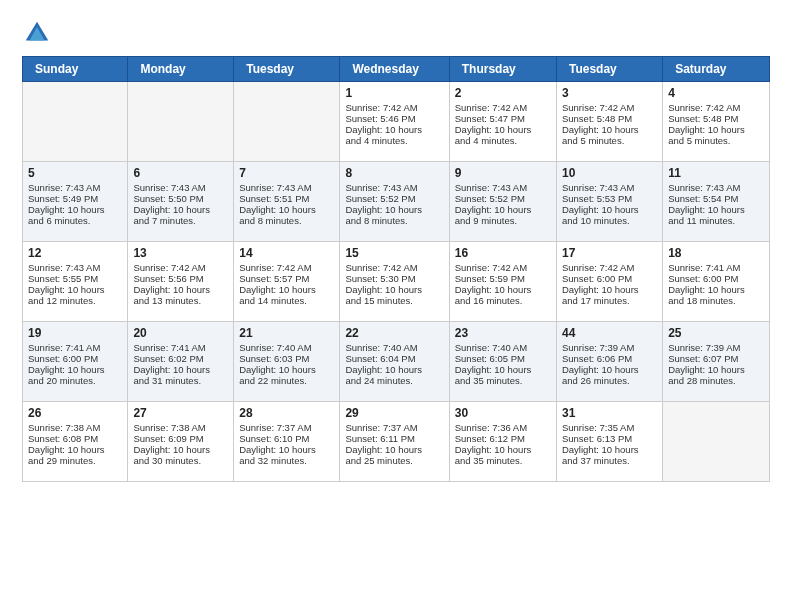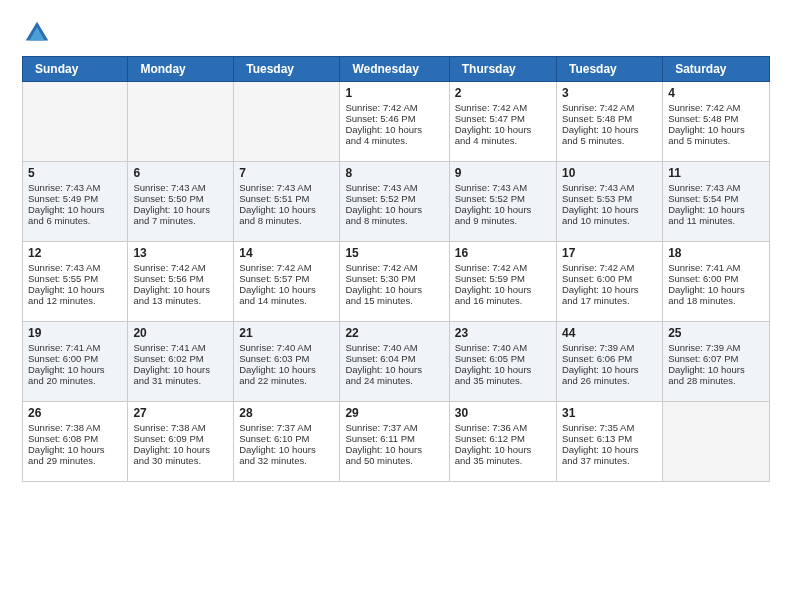--- a/index.html
+++ b/index.html
@@ -326,21 +326,21 @@
             <div>Sunrise: 7:37 AM</div>
             <div>Sunset: 6:10 PM</div>
             <div>Daylight: 10 hours</div>
             <div>and 32 minutes.</div>
           </td>
           <td>
             <span class="day-num">29</span>
             <div>Sunrise: 7:37 AM</div>
             <div>Sunset: 6:11 PM</div>
             <div>Daylight: 10 hours</div>
-            <div>and 50 minutes.</div>
+            <div>and 25 minutes.</div>
           </td>
           <td>
             <span class="day-num">30</span>
             <div>Sunrise: 7:36 AM</div>
             <div>Sunset: 6:12 PM</div>
             <div>Daylight: 10 hours</div>
             <div>and 35 minutes.</div>
           </td>
           <td>
             <span class="day-num">31</span>

